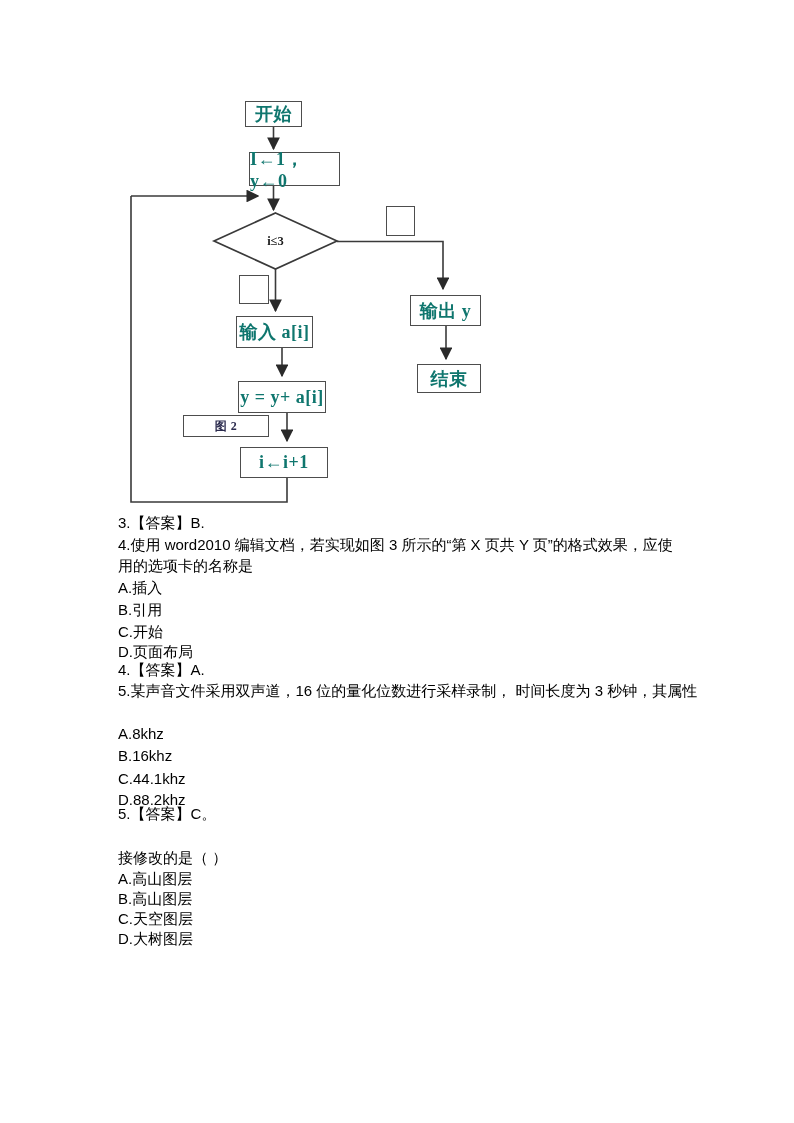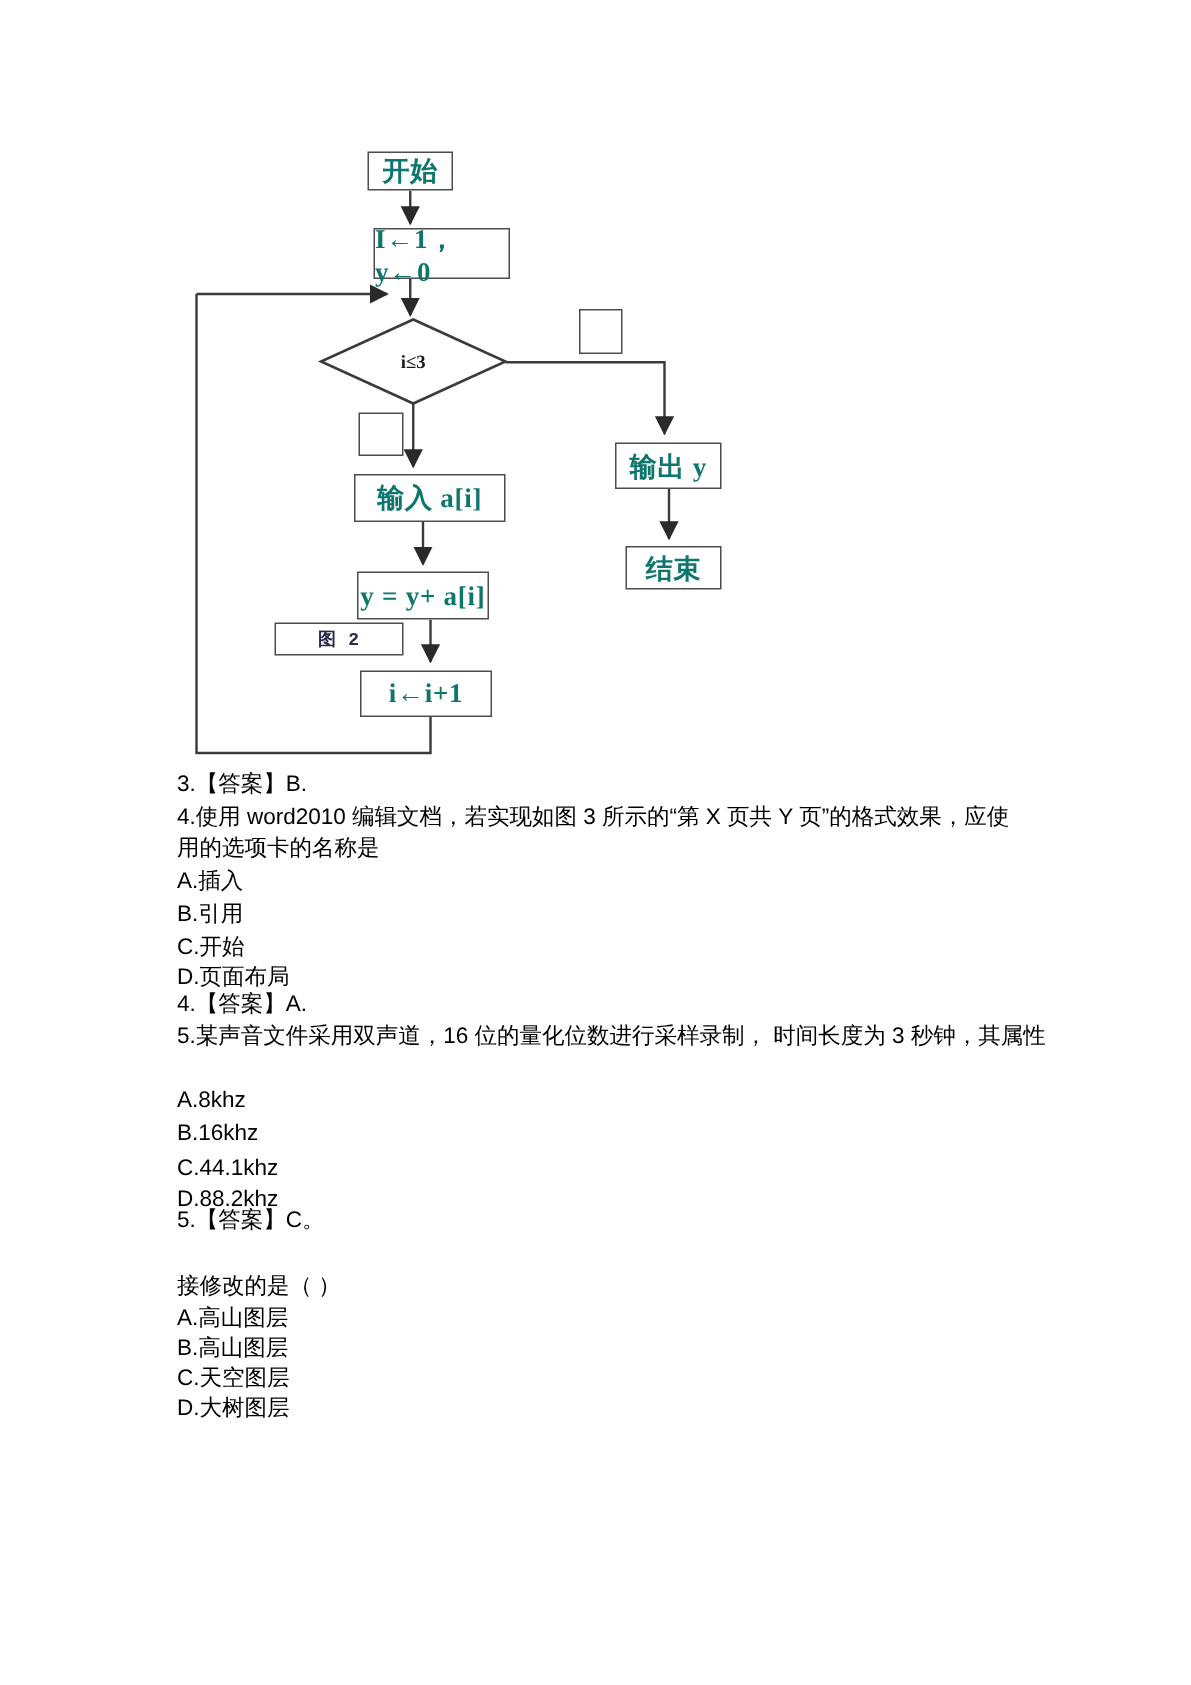--- a/index.html
+++ b/index.html
@@ -27,25 +27,25 @@
   .fc-label{
     position:absolute;
     display:flex;align-items:center;justify-content:center;
     font-family:"Liberation Serif","DejaVu Serif",serif;
     font-weight:bold;font-size:12.5px;color:#1a1a1a;
   }
   #node-start   {left:245px;top:101px;width:57px;height:26px;}
   #node-init    {left:228px;top:152px;width:91px;height:34px;margin-left:21px;}
   #node-branch-right{left:386px;top:206px;width:29px;height:30px;}
   #node-branch-left {left:239px;top:275px;width:30px;height:29px;}
-  #node-input   {left:236px;top:316px;width:101px;height:32px;}
+  #node-input   {left:236px;top:316px;width:77px;height:32px;}
   #node-output  {left:410px;top:295px;width:71px;height:31px;}
   #node-end     {left:417px;top:364px;width:64px;height:29px;}
   #node-compute {left:238px;top:381px;width:88px;height:32px;}
-  #node-fig2    {left:183px;top:415px;width:86px;height:22px;font-size:12px;color:#2b2b4e;font-family:Liberation Mono, monospace;}
+  #node-fig2    {left:183px;top:415px;width:86px;height:22px;font-size:12px;color:#2b2b4e;}
   #node-increment{left:240px;top:447px;width:88px;height:31px;}
   #node-decision-label{left:214px;top:213px;width:123px;height:56px;}
   
   .tline{
     position:absolute;
     left:118px;
     font-size:15px;
     line-height:17px;
     color:#000000;
     white-space:nowrap;

